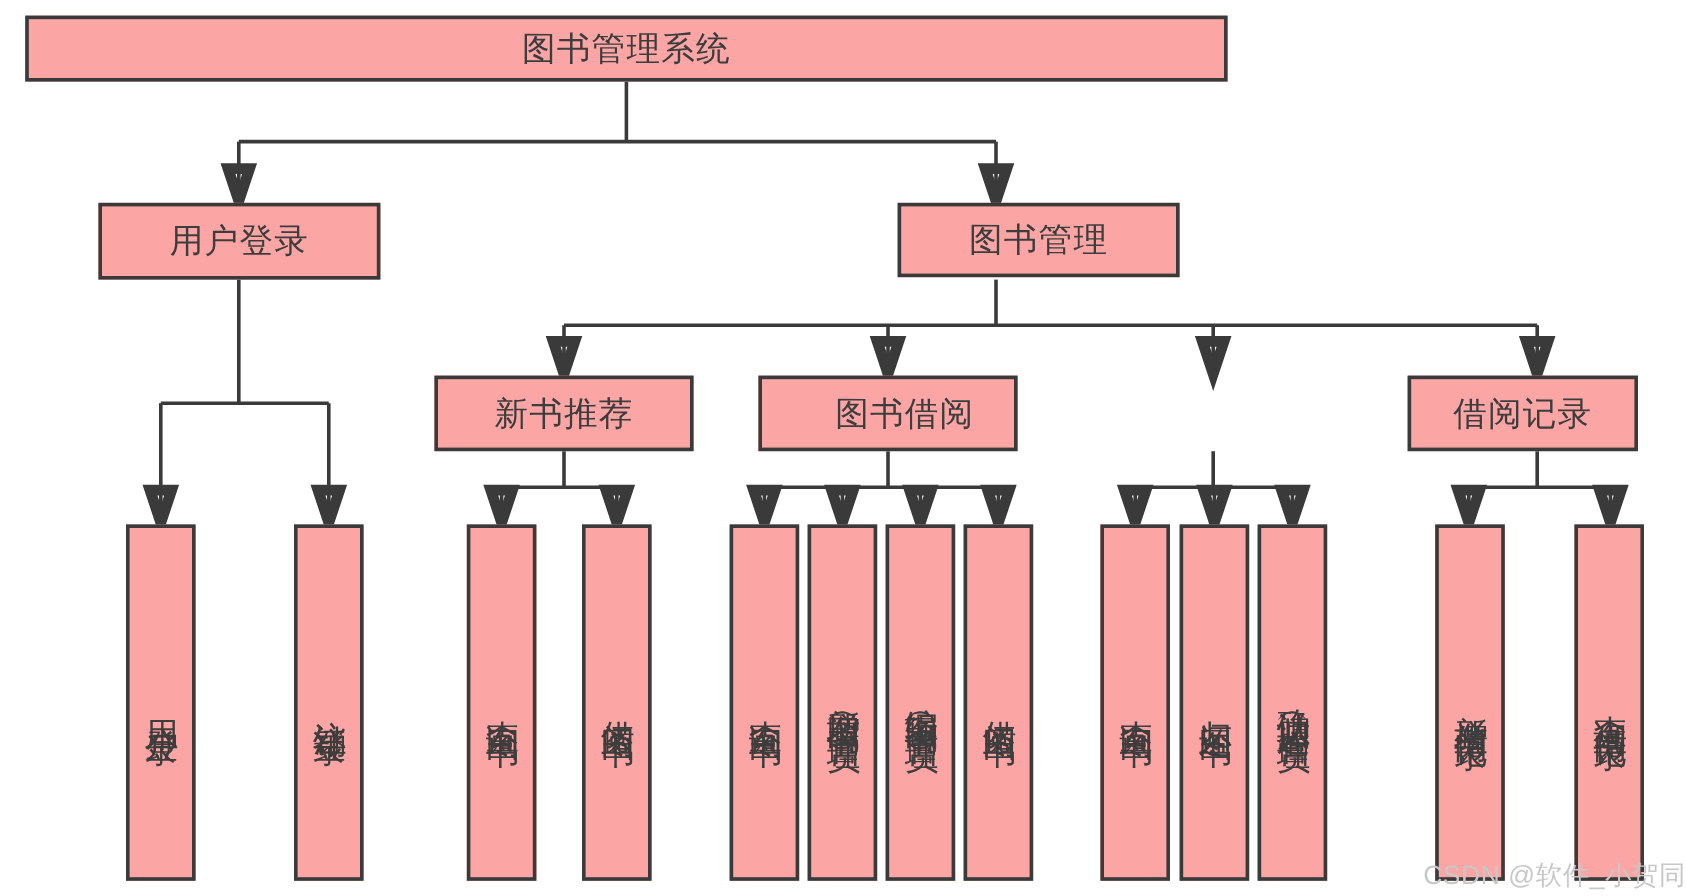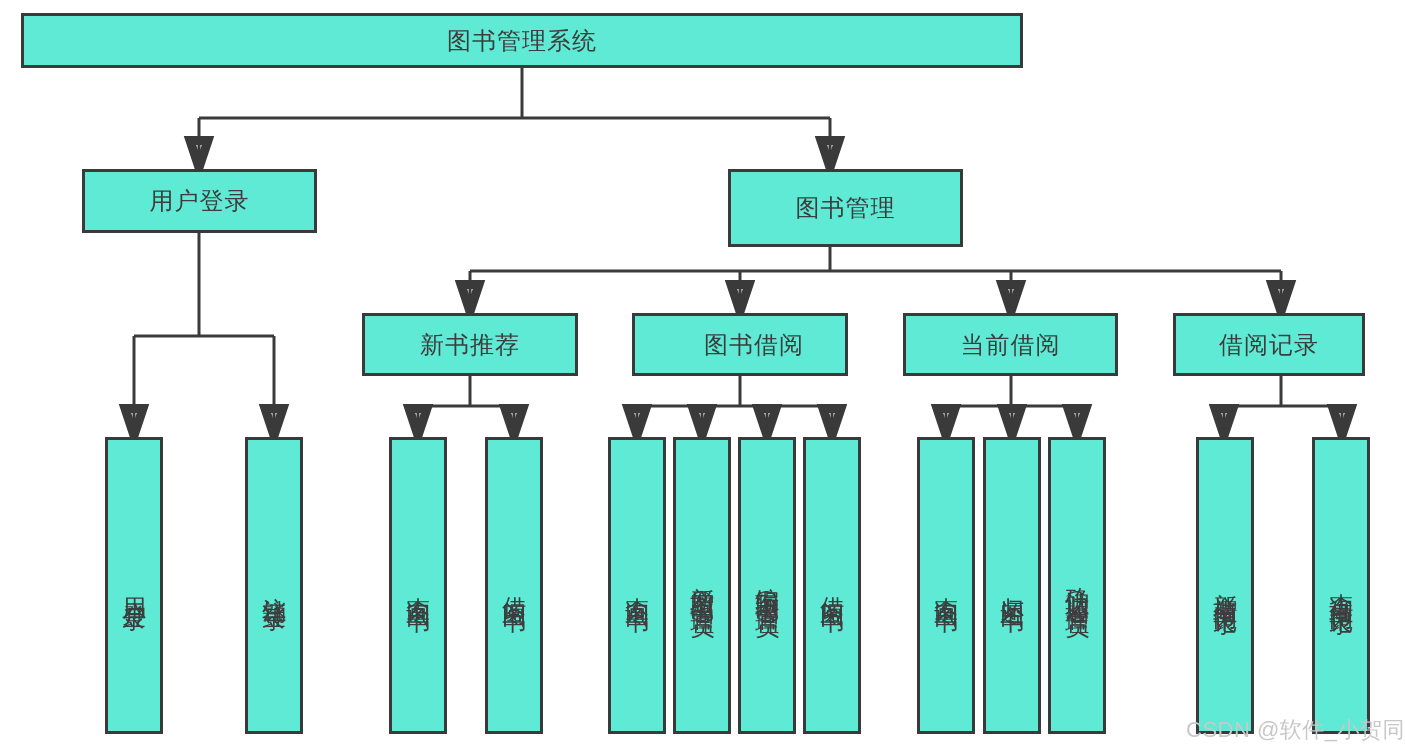--- a/index.html
+++ b/index.html
@@ -23,34 +23,34 @@
     left: 0; top: 0;
     width: 1405px; height: 747px;
   }
   .connector-layer path {
     stroke: var(--line);
     stroke-width: 3;
     fill: none;
   }
   .node {
     position: absolute;
-    background: #5eead4;
+    background: #fca5a5;
     border: 3px solid var(--line);
     display: flex;
     align-items: center;
     justify-content: center;
     color: var(--text);
-    font-size: 24px;
+    font-size: 28px;
     letter-spacing: 1px;
     text-align: center;
     white-space: nowrap;
   }
   .node.root   { left: 21px;  top: 13px;  width: 1002px; height: 55px; }
   .node.lvl2a  { left: 82px;  top: 169px; width: 235px;  height: 64px; }
-  .node.lvl2b  { left: 728px; top: 169px; width: 235px;  height: 78px; }
+  .node.lvl2b  { left: 748px; top: 169px; width: 235px;  height: 62px; }
   .node.lvl3   { top: 313px;  width: 216px; height: 63px; }
   .node.l3a { left: 362px; }
   .node.l3b { left: 632px; padding-left: 28px; }
   .node.l3c { left: 903px; width: 215px; }
   .node.l3d { left: 1173px; width: 192px; }
   .node.leaf {
     top: 437px;
     width: 58px;
     height: 297px;
   }
@@ -144,21 +144,20 @@
     </g>
   </svg>
 
   <div class="node root">图书管理系统</div>
 
   <div class="node lvl2a">用户登录</div>
   <div class="node lvl2b">图书管理</div>
 
   <div class="node lvl3 l3a">新书推荐</div>
   <div class="node lvl3 l3b">图书借阅</div>
-  <div class="node lvl3 l3c">当前借阅</div>
   <div class="node lvl3 l3d">借阅记录</div>
 
   <div class="node leaf g1a">
     <span class="vtext">用户登录</span>
   </div>
   <div class="node leaf g1b">
     <span class="vtext">注销登录</span>
   </div>
 
   <div class="node leaf g2a">

